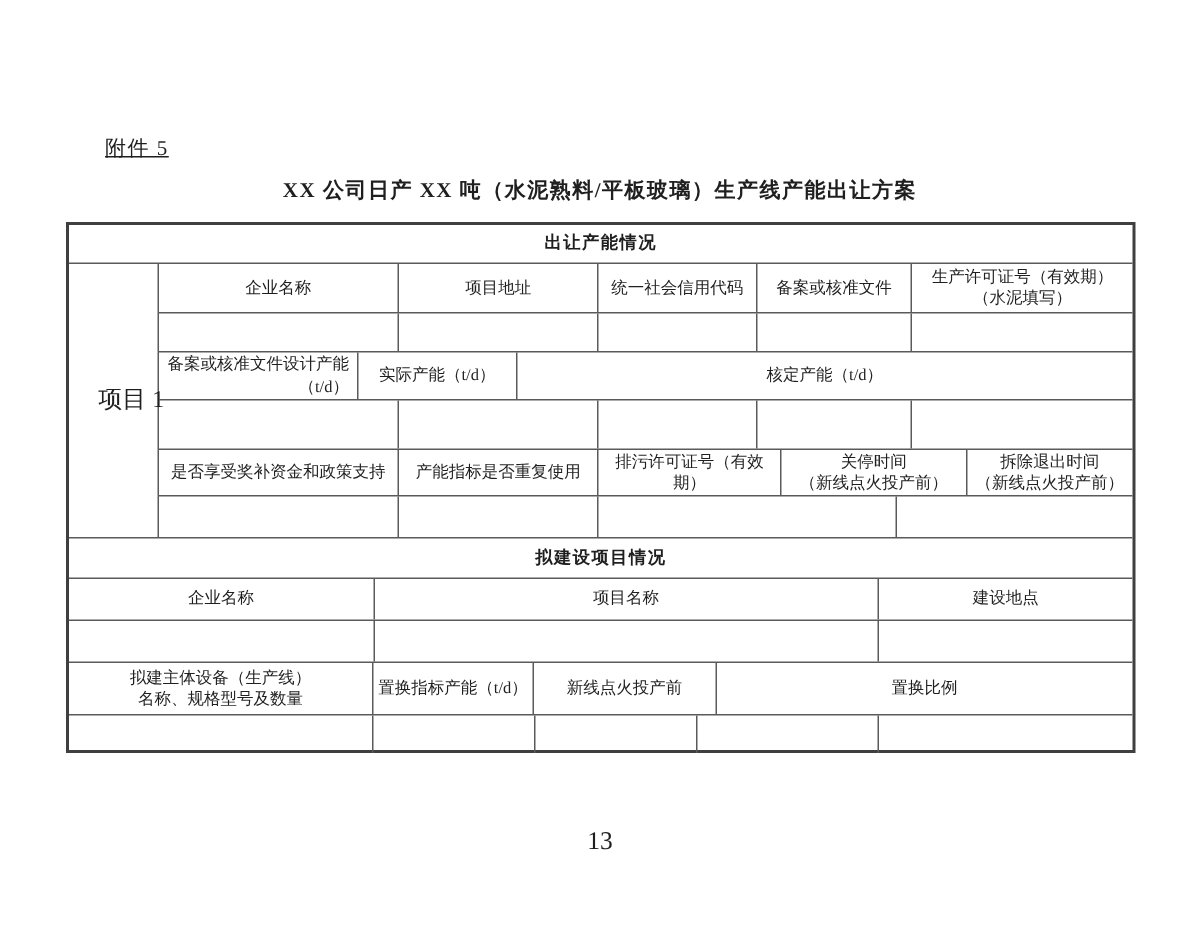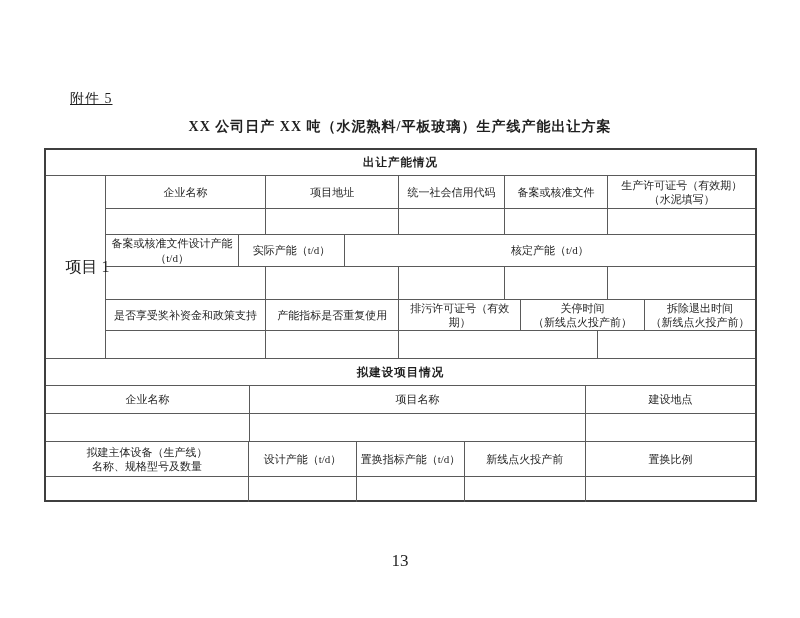--- a/index.html
+++ b/index.html
@@ -43,21 +43,21 @@
   .r4{height:33px;}
   .r5{height:31px;}
   .r6{height:27px;}
   
   .rA{height:27px;}
   .rB{height:28px;}
   .rC{height:28px;}
   .rD{height:35px;}
   .rE{height:25px;border-bottom:none !important;}
   
-  .c-a{width:24.67%;} .c-b{width:20.53%;} .c-c{width:16.25%;} .c-d{width:15.95%;} .c-e{width:22.60%;}
+  .c-a{width:24.67%;} .c-b{width:20.53%;text-align:right;} .c-c{width:16.25%;} .c-d{width:15.95%;} .c-e{width:22.60%;}
   
   .c-f{width:18.76%;} .c-g{width:19.06%;} .c-h{width:16.99%;}
   
   .c-i{width:30.58%;} .c-j{width:24.22%;}
   
   .c-k{width:28.75%;} .c-l{width:47.41%;} .c-m{width:23.84%;}
   
   .c-n{width:28.61%;} .c-o{width:15.29%;} .c-p{width:15.15%;} .c-q{width:17.11%;} .c-r{width:23.84%;}
   .page-number{
     position:absolute;left:0;top:551px;width:800px;text-align:center;font-size:17px;
@@ -143,21 +143,20 @@
 
   <div class="row rC bb">
     <div class="cell c-k"></div>
     <div class="cell c-l"></div>
     <div class="cell c-m"></div>
   </div>
 
   <div class="row rD bb">
     <div class="cell c-n">拟建主体设备（生产线）
 名称、规格型号及数量</div>
-    <div class="cell c-o">设计产能（t/d）</div>
     <div class="cell c-p">置换指标产能（t/d）</div>
     <div class="cell c-q">新线点火投产前</div>
     <div class="cell c-r">置换比例</div>
   </div>
 
   <div class="row rE">
     <div class="cell c-n"></div>
     <div class="cell c-o"></div>
     <div class="cell c-p"></div>
     <div class="cell c-q"></div>

